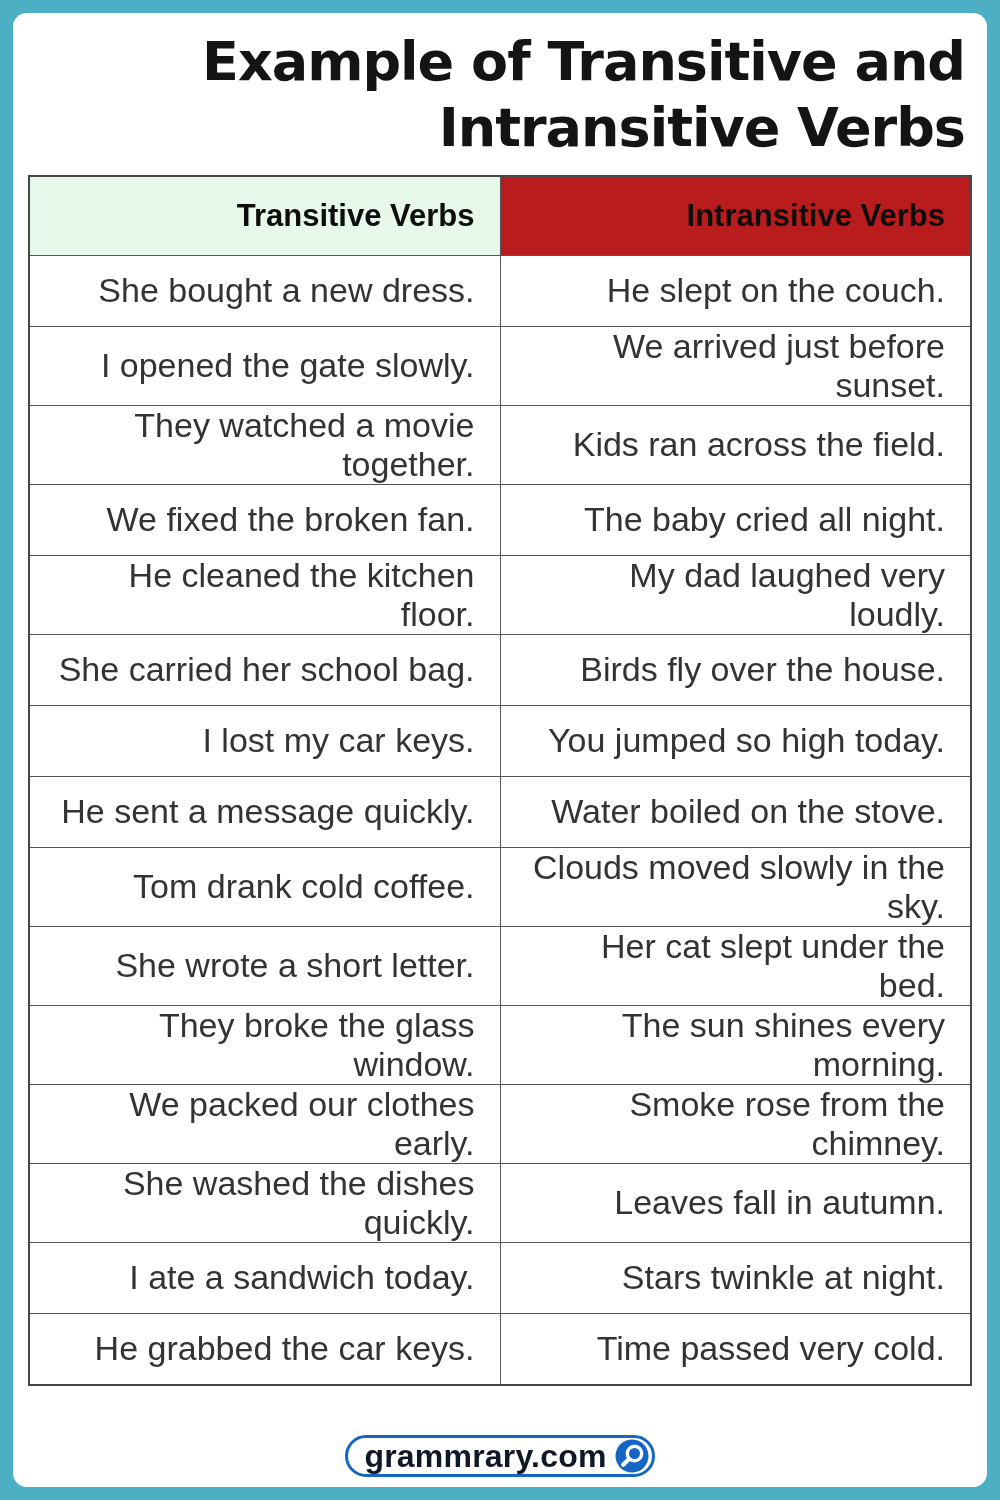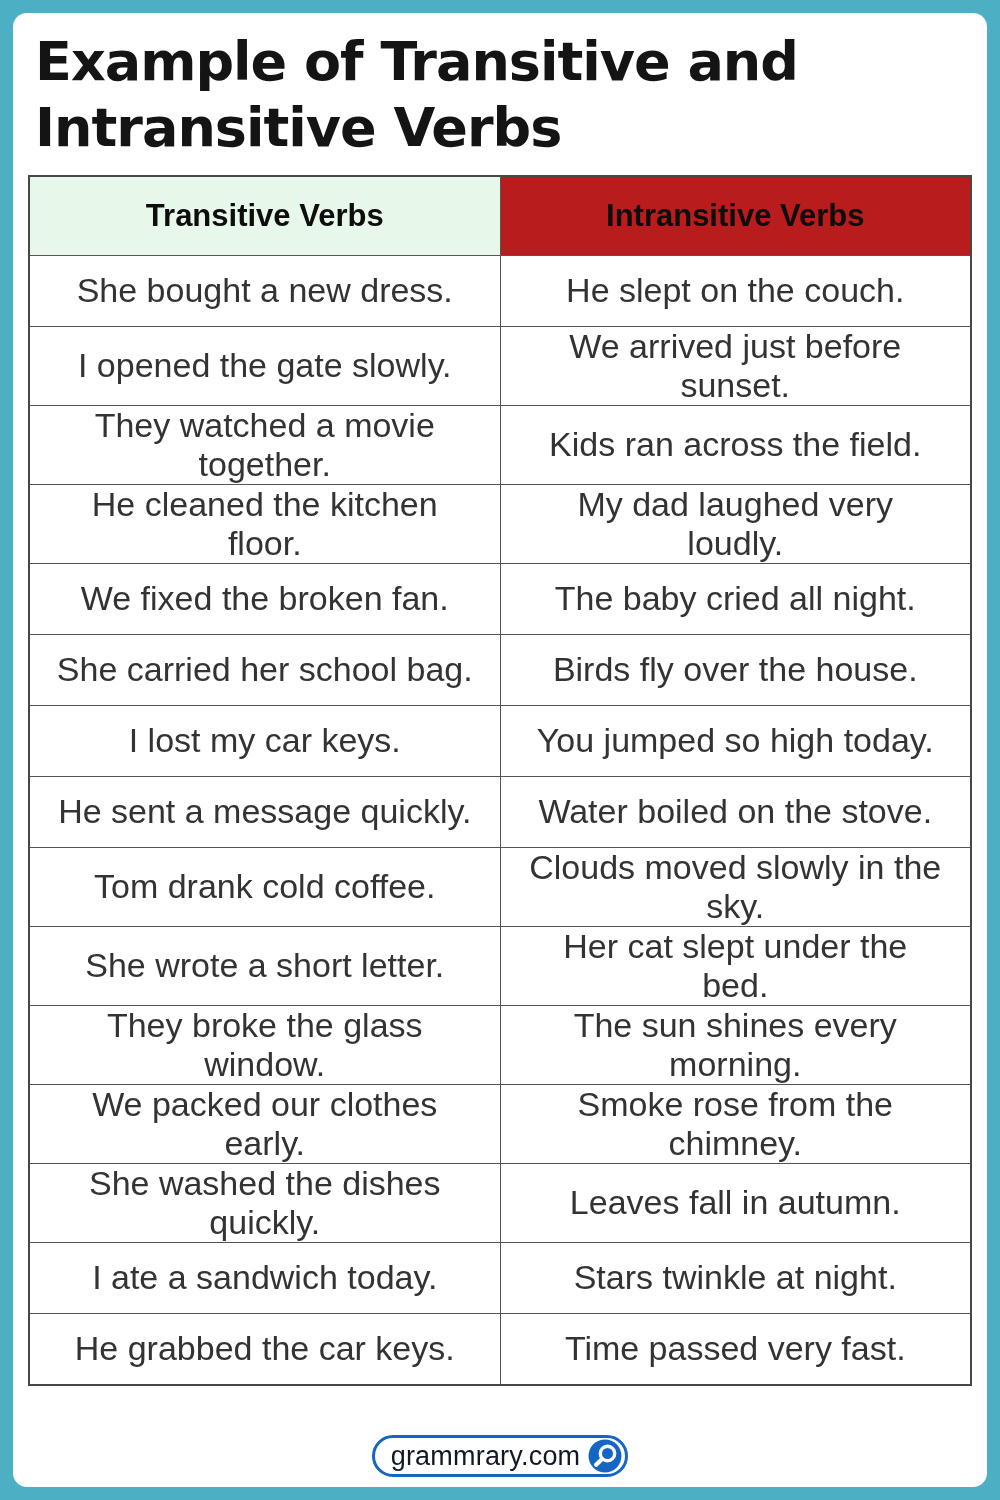--- a/index.html
+++ b/index.html
@@ -20,39 +20,39 @@
     top: 13px;
     right: 13px;
     bottom: 13px;
     background: #ffffff;
     border-radius: 14px;
   }
   .title {
     margin: 0 auto;
     padding-top: 16px;
     width: 930px;
-    text-align: left;
+    text-align: right;
     font-family: "DejaVu Sans", sans-serif;
     font-weight: 800;
     font-size: 54px;
     line-height: 1.23;
     letter-spacing: -1px;
     color: #141414;
   }
   table.verbs {
     width: 944px;
     margin: 13px auto 0 auto;
     border-collapse: collapse;
     table-layout: fixed;
     border: 2px solid #474747;
   }
   table.verbs th,
   table.verbs td {
     border: 1.6px solid #555555;
-    text-align: center;
+    text-align: right;
     vertical-align: middle;
     padding: 0 25px;
   }
   table.verbs th {
     height: 78px;
     font-size: 31px;
     font-weight: bold;
     color: #0d0d0d;
   }
   table.verbs td {
@@ -72,24 +72,25 @@
   .brand-pill {
     display: inline-flex;
     align-items: center;
     gap: 8px;
     border: 3px solid #1565c4;
     border-radius: 999px;
     padding: 1px 3px 1px 16px;
     background: #ffffff;
   }
   .brand-text {
-    font-size: 27px;
+    font-size: 32px;
     color: #101828;
     letter-spacing: 0.2px;
     line-height: 34px;
+    font-weight: bold;
   }
   .brand-icon {
     width: 34px;
     height: 34px;
     display: block;
   }
 </style>
 </head>
 <body style="background: rgb(77, 175, 196);">
 
@@ -111,26 +112,26 @@
         </tr>
         <tr>
           <td>I opened the gate slowly.</td>
           <td>We arrived just before sunset.</td>
         </tr>
         <tr>
           <td>They watched a movie together.</td>
           <td>Kids ran across the field.</td>
         </tr>
         <tr>
+          <td>We fixed the broken fan.</td>
+          <td>The baby cried all night.</td>
+        </tr>
+        <tr>
           <td>He cleaned the kitchen floor.</td>
           <td>My dad laughed very loudly.</td>
-        </tr>
-        <tr>
-          <td>We fixed the broken fan.</td>
-          <td>The baby cried all night.</td>
         </tr>
         <tr>
           <td>She carried her school bag.</td>
           <td>Birds fly over the house.</td>
         </tr>
         <tr>
           <td>I lost my car keys.</td>
           <td>You jumped so high today.</td>
         </tr>
         <tr>
@@ -156,21 +157,21 @@
         <tr>
           <td>She washed the dishes quickly.</td>
           <td>Leaves fall in autumn.</td>
         </tr>
         <tr>
           <td>I ate a sandwich today.</td>
           <td>Stars twinkle at night.</td>
         </tr>
         <tr>
           <td>He grabbed the car keys.</td>
-          <td>Time passed very fast.</td>
+          <td>Time passed very cold.</td>
         </tr>
       </tbody>
   </table>
 
   <div class="footer">
     <div class="brand-pill" style="border-color: rgb(21, 101, 196);">
       <span class="brand-text">grammrary.com</span>
       <svg class="brand-icon" viewBox="0 0 34 34">
         <circle cx="17" cy="17" r="16.5" fill="#1565c4"></circle>
         <circle cx="19.5" cy="14.5" r="7.2" fill="none" stroke="#ffffff" stroke-width="3.4"></circle>

